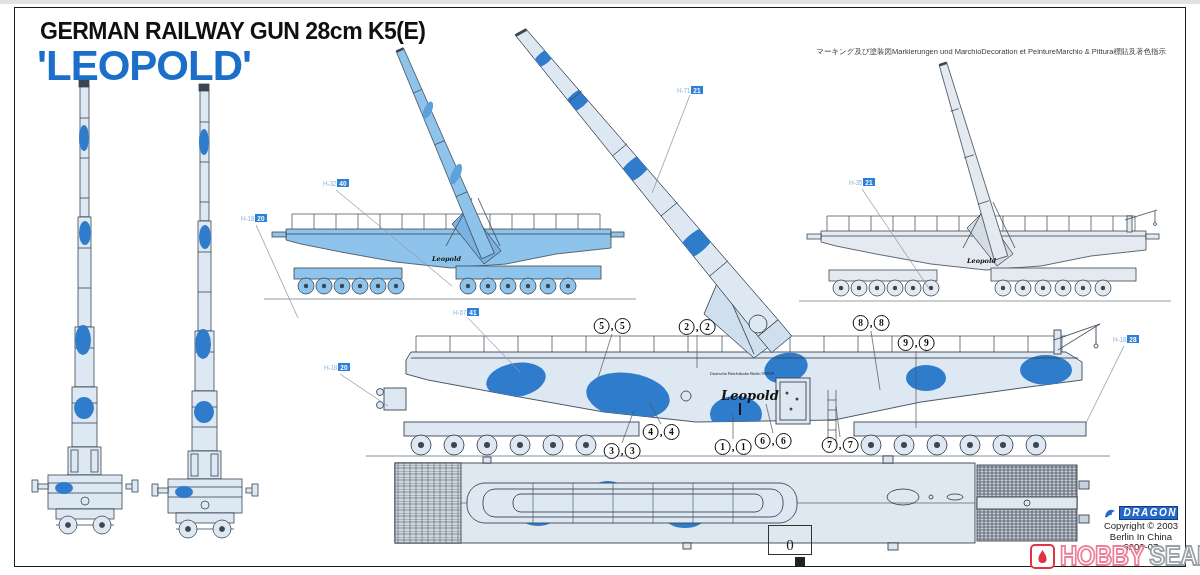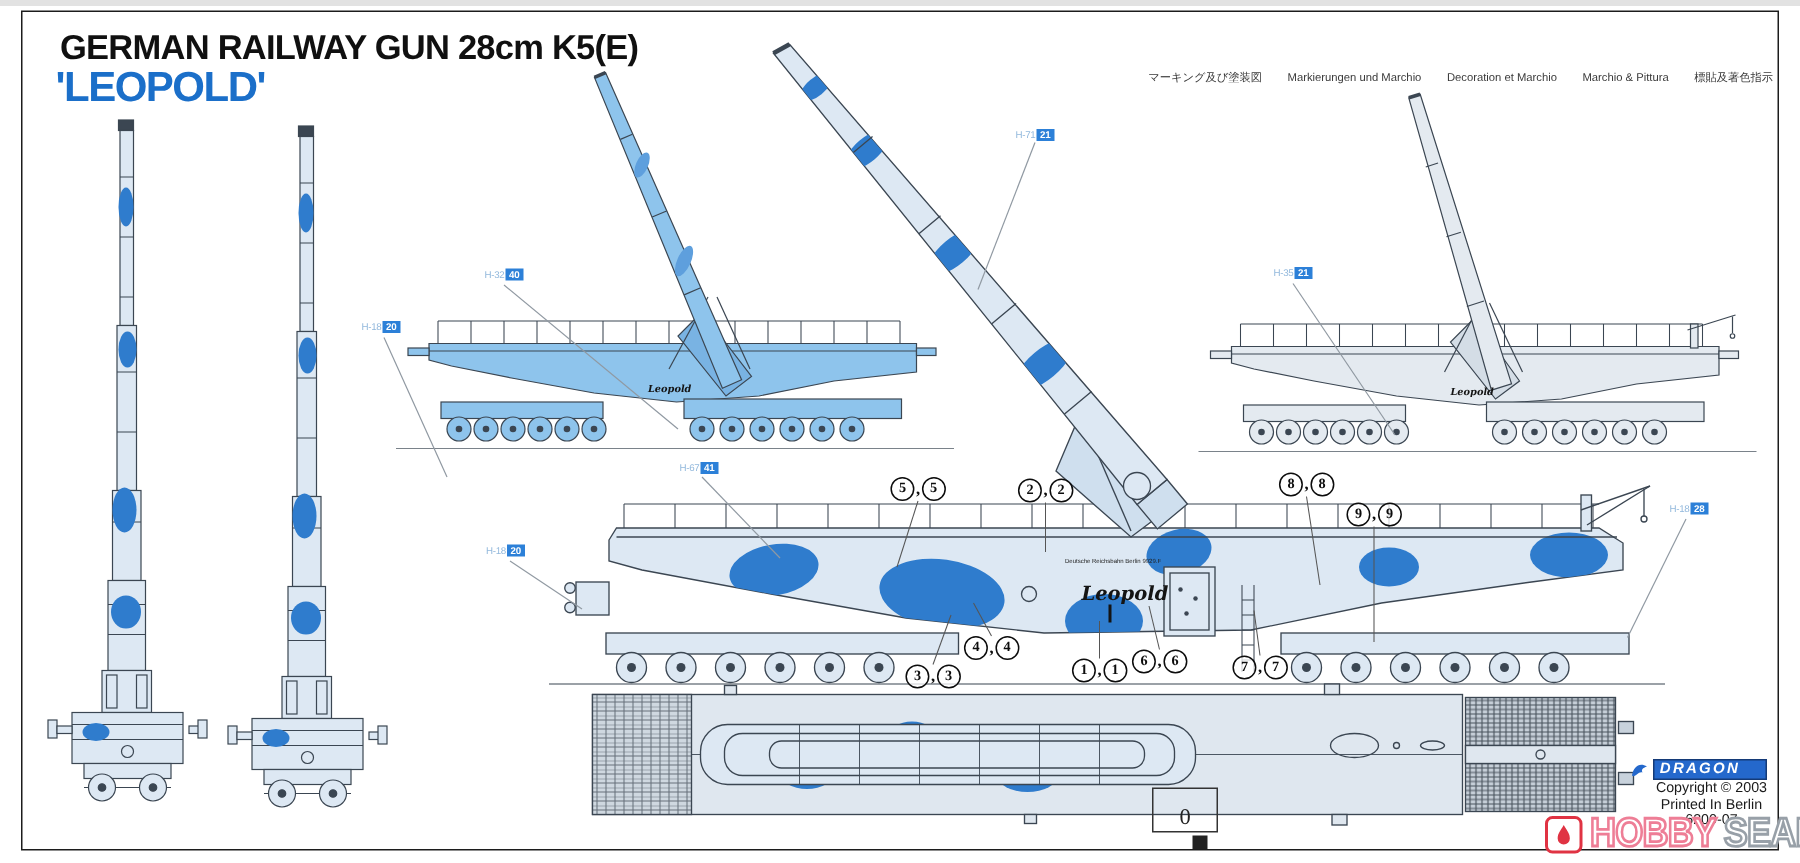--- a/index.html
+++ b/index.html
@@ -4,44 +4,44 @@
 <style>
   html,body{margin:0;padding:0;background:#fff;}
   #canvas{position:relative;width:1200px;height:575px;background:#ffffff;overflow:hidden;
           font-family:"Liberation Sans",sans-serif;}
   .abs{position:absolute;}
   #scan-strip{left:0;top:0;width:1200px;height:4px;background:#e2e2e2;z-index:1;}
   #sheet-border{left:14px;top:7px;width:1170px;height:558px;border:1.5px solid #1c1c1c;z-index:1;}
 
   
   #kit-title{left:40px;top:18px;font-size:23px;font-weight:bold;letter-spacing:-0.5px;color:#101010;z-index:4;}
-  #kit-subtitle{left:37px;top:42px;font-size:28px;font-weight:bold;letter-spacing:-1px;color:#1b6fc9;z-index:4;}
+  #kit-subtitle{left:37px;top:42px;font-size:42px;font-weight:bold;letter-spacing:-1px;color:#1b6fc9;z-index:4;}
   #sheet-title{right:34px;top:18px;font-size:28px;font-weight:bold;color:#1b80d4;z-index:4;}
-  #sheet-subtitles{right:18px;top:47px;display:flex;gap:17px;font-size:7.5px;color:#3a3a3a;z-index:4;align-items:baseline;margin-left:12px;}
+  #sheet-subtitles{right:34px;top:47px;display:flex;font-size:7.5px;color:#3a3a3a;z-index:4;align-items:baseline;margin-left:12px;}
 
   
   .paint-callout{position:absolute;display:flex;align-items:center;gap:1px;z-index:6;white-space:nowrap;}
   .pc-code{font-size:6.5px;color:#92b8dc;letter-spacing:-0.2px;}
   .pc-chip{font-size:6.5px;font-weight:bold;color:#fff;background:#2c80d8;padding:0.5px 2px;line-height:7px;}
 
   
   .num-pair{position:absolute;transform:translate(-50%,-50%);display:flex;align-items:center;gap:1px;z-index:6;background:rgba(255,255,255,0);}
   .circ{width:14px;height:14px;border:1.3px solid #0c0c0c;border-radius:50%;display:flex;align-items:center;justify-content:center;
         font-family:"Liberation Serif",serif;font-size:9.5px;font-weight:bold;color:#0c0c0c;background:rgba(255,255,255,.75);}
   .comma{font-family:"Liberation Serif",serif;font-size:11px;font-weight:bold;color:#0c0c0c;}
 
   .fraktur{font-family:"DejaVu Serif",serif;font-weight:bold;font-style:italic;fill:#141414;}
 
   svg.drawing{position:absolute;z-index:2;overflow:visible;}
   #leader-overlay{position:absolute;left:0;top:0;z-index:5;pointer-events:none;}
 
   
   #dragon-logo{right:22px;top:506px;display:flex;align-items:center;gap:2px;z-index:7;}
   #dragon-box{background:#2468cc;border:1px solid #143a77;color:#fff;font-size:10px;font-weight:bold;font-style:italic;
-              letter-spacing:1.5px;padding:0px 17px 1px 4px;}
+              letter-spacing:1.5px;padding:0px 0 1px 4px;}
   #copyright-block{right:22px;top:521px;text-align:center;font-size:9.5px;line-height:10.5px;color:#1a1a1a;z-index:7;}
 
   
   #watermark{left:1030px;top:542px;display:flex;align-items:center;gap:5px;z-index:9;}
   .wm-icon{width:21px;height:21px;border:2.5px solid #e03343;border-radius:5px;display:flex;align-items:center;justify-content:center;background:#fff;}
   .wm-word{font-size:24px;font-weight:bold;letter-spacing:-0.5px;transform:scaleY(1.12);
            color:#fff;}
   #wm-hobby{-webkit-text-stroke:1.7px #ee7e96;}
   #wm-search{-webkit-text-stroke:1.7px #98a0a8;}
 
@@ -55,21 +55,21 @@
 
 <div id="canvas">
   <div class="abs" id="scan-strip"></div>
   <div class="abs" id="sheet-border"></div>
 
   <div class="abs" id="kit-title">GERMAN RAILWAY GUN 28cm K5(E)</div>
   <div class="abs" id="kit-subtitle">'LEOPOLD'</div>
   <div class="abs" id="sheet-subtitles">
     <span>マーキング及び塗装図</span>
     <span>Markierungen und Marchio</span>
-    <span>Decoration et Marchio</span>
+    <span>Decoration et Peinture</span>
     <span>Marchio &amp; Pittura</span>
     <span>標貼及著色指示</span>
   </div>
 
   <svg width="0" height="0" style="position:absolute">
     <defs>
       <g id="fvbody" stroke="#3b4652" stroke-width="0.8">
         <rect x="53" y="2" width="10" height="7" fill="#3b4652"></rect>
         <rect x="54" y="9" width="9" height="130" fill="currentColor"></rect>
         <rect x="52" y="139" width="13" height="110" fill="currentColor"></rect>
@@ -343,21 +343,21 @@
   </svg>
 
   <div class="abs" id="dragon-logo">
     <svg width="14" height="13" viewBox="0 0 14 13">
       <path d="M2,10 C3,4 7,1 12,4 C9,5 8,6 9,8 C6,7 4,12 2,10 Z" fill="#2468cc"></path>
     </svg>
     <span id="dragon-box">DRAGON</span>
   </div>
   <div class="abs" id="copyright-block">
     <div>Copyright © 2003</div>
-    <div>Printed In Berlin</div>
+    <div>Berlin In China</div>
     <div>6200-07</div>
   </div>
 
   <div class="abs" id="watermark">
     <span class="wm-icon">
       <svg width="13" height="15" viewBox="0 0 16 18">
           <path d="M8,1 C5,6 3,8 3,12 a5,5 0 0 0 10,0 C13,8 11,6 8,1 Z" fill="#e03343"></path>
         </svg>
     </span>
     <span class="wm-word" id="wm-hobby">HOBBY</span>

